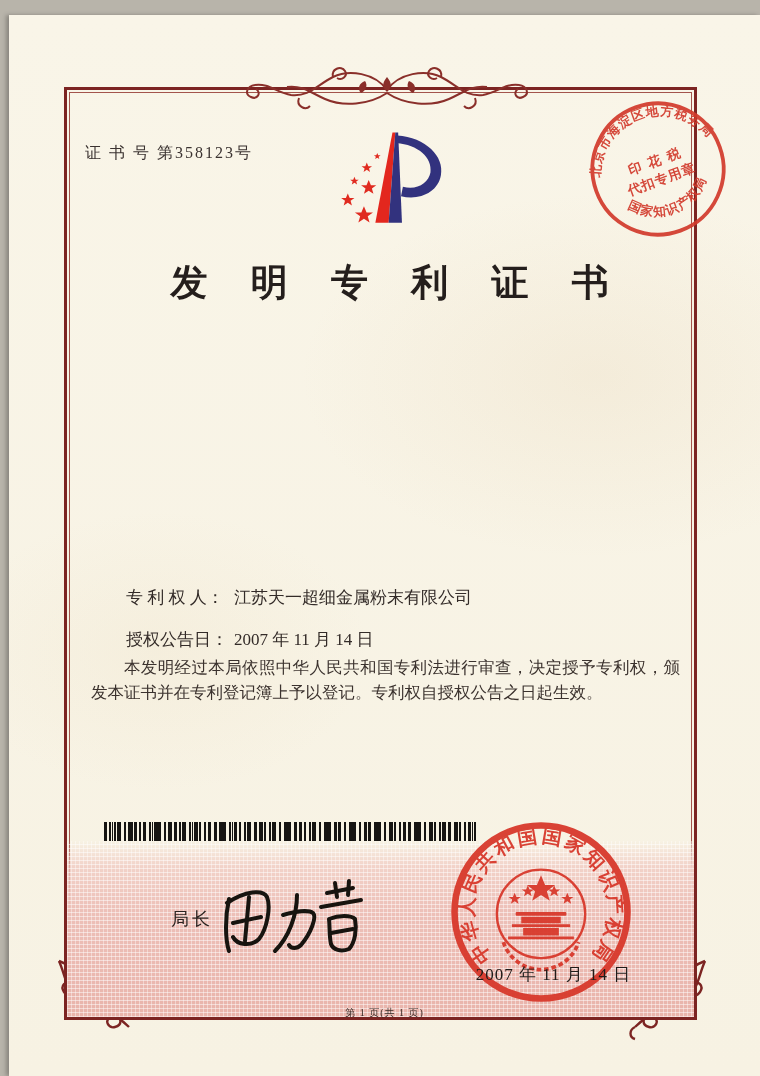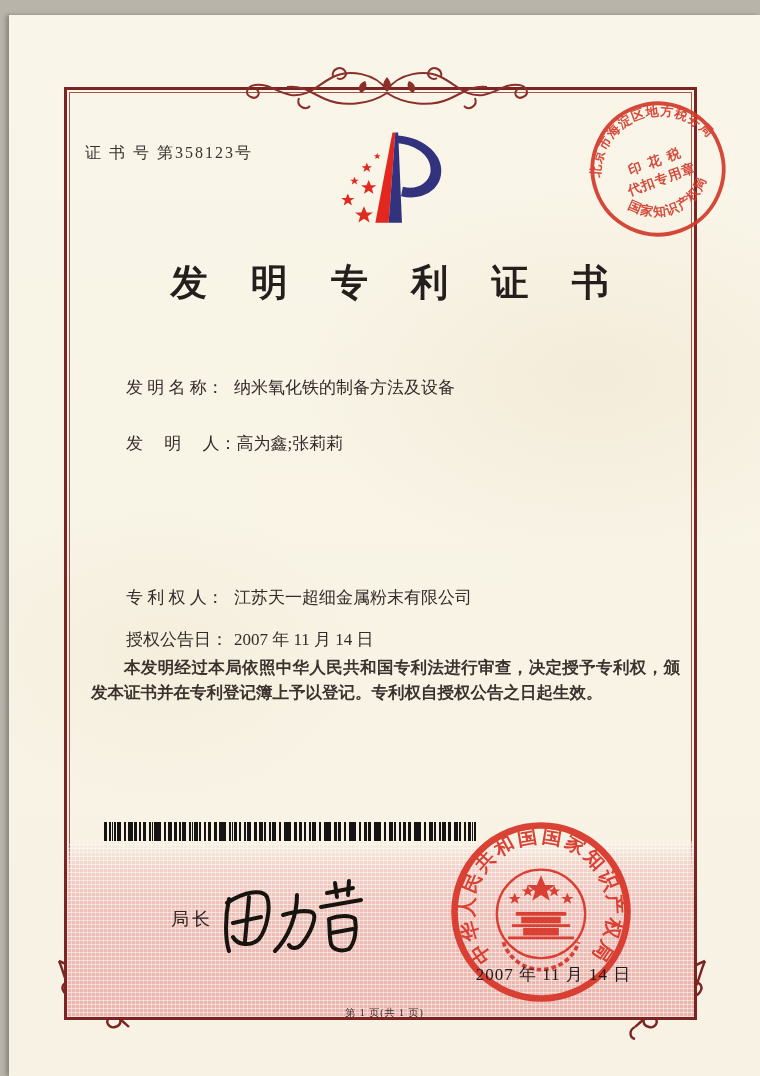--- a/index.html
+++ b/index.html
@@ -51,21 +51,21 @@
     font-size:37px;font-weight:bold;color:#241e1c;
     letter-spacing:17px;padding-left:27px;white-space:pre;
   }
   
   .field{position:absolute;left:100px;font-size:17px;color:#332b28;white-space:pre;}
   .field .lbl{display:inline-block;min-width:108px;}
   .f0{top:341px}.f1{top:397px}.f2{top:452px}.f3{top:506px}.f4{top:551px}.f5{top:593px}
   
   .body-text{
     position:absolute;left:82px;right:80px;top:640px;
-    font-size:16.5px;line-height:25px;color:#3b322e;font-weight:bold;
+    font-size:16.5px;line-height:25px;color:#3b322e;
   }
   .body-text p{margin:0;text-indent:2em;text-align:justify;}
   
   .barcode{
     position:absolute;left:95px;top:807px;width:372px;height:19px;
     background:
       repeating-linear-gradient(90deg,#161412 0 2px,transparent 2px 5px),
       repeating-linear-gradient(90deg,#161412 0 3px,transparent 3px 13px),
       repeating-linear-gradient(90deg,#161412 0 1px,transparent 1px 8px);
   }
@@ -164,26 +164,20 @@
       <text font-size="13.5" font-weight="bold" letter-spacing="1" font-family="'Liberation Serif','DejaVu Serif',serif">
         <textPath href="#taxBot" startOffset="50%" text-anchor="middle">国家知识产权局</textPath>
       </text>
       <text x="80" y="76" text-anchor="middle" font-size="14" font-weight="bold" letter-spacing="2" font-family="'Liberation Serif','DejaVu Serif',serif">印 花 税</text>
       <text x="80" y="96" text-anchor="middle" font-size="14" font-weight="bold" letter-spacing="1" font-family="'Liberation Serif','DejaVu Serif',serif">代扣专用章</text>
     </g>
   </svg>
 
   <div class="title">发 明 专 利 证 书</div>
 
-  <div class="field f0">
-    <span class="lbl">发 明 名 称：</span><span>纳米氧化铁的制备方法及设备</span>
-  </div>
-  <div class="field f1">
-    <span class="lbl">发　 明 　人：</span><span>高为鑫;张莉莉</span>
-  </div>
   <div class="field f4">
     <span class="lbl">专 利 权 人：</span><span>江苏天一超细金属粉末有限公司</span>
   </div>
   <div class="field f5">
     <span class="lbl">授权公告日：</span><span>2007 年 11 月 14 日</span>
   </div>
 
   <div class="body-text">
     <p>本发明经过本局依照中华人民共和国专利法进行审查，决定授予专利权，颁发本证书并在专利登记簿上予以登记。专利权自授权公告之日起生效。</p>
   </div>

